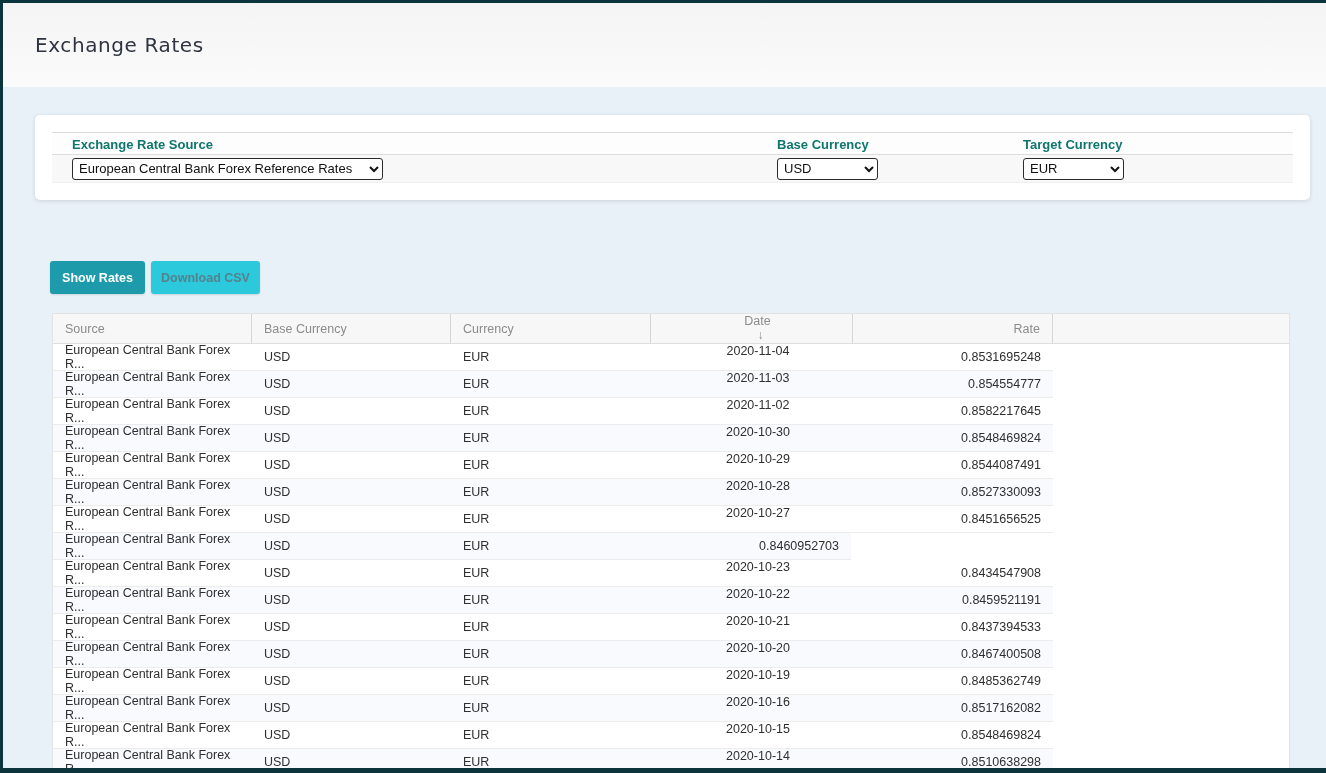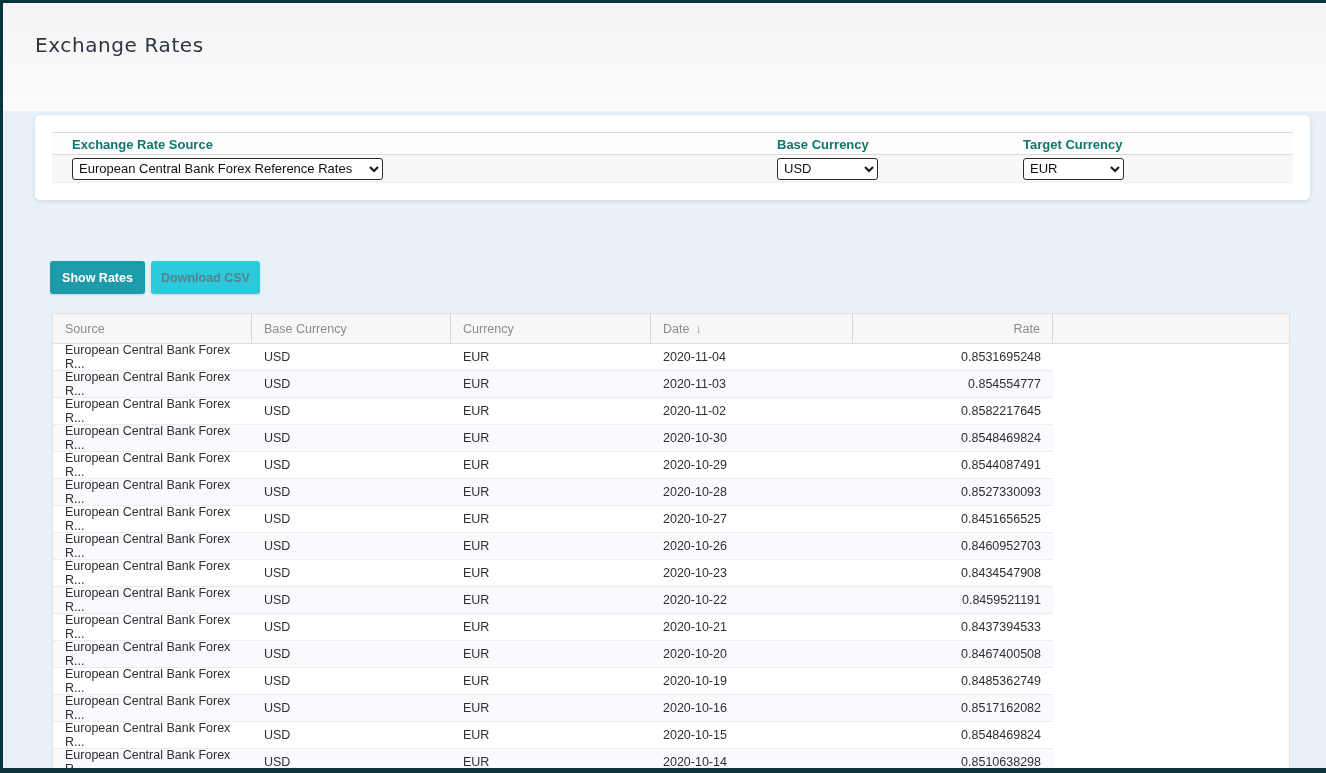--- a/index.html
+++ b/index.html
@@ -8,21 +8,21 @@
     font-family:"Liberation Sans",sans-serif;
     background:var(--page-bg,#e9f1f8);
   }
   
   .frame-top{position:absolute;left:0;top:0;width:1326px;height:3px;background:var(--frame,#0c343c);z-index:50;}
   .frame-left{position:absolute;left:0;top:0;width:3px;height:773px;background:var(--frame,#0c343c);z-index:50;}
   .frame-bottom{position:absolute;left:0;bottom:0;width:1326px;height:5px;background:var(--frame,#0c343c);z-index:50;}
 
   
   .page-header{
-    position:absolute;left:3px;top:3px;width:1323px;height:108px;
+    position:absolute;left:3px;top:3px;width:1323px;height:84px;
     background:linear-gradient(#f4f4f4,#fbfbfb);
   }
   .page-title{
     position:absolute;left:32px;top:30px;
     font-family:"DejaVu Sans","Liberation Sans",sans-serif;
     font-size:20px;font-weight:500;color:#2e3440;letter-spacing:0.6px;
   }
 
   
   .filter-card{
@@ -71,21 +71,21 @@
     box-sizing:border-box;
   }
   .hcell{
     display:flex;align-items:center;box-sizing:border-box;
     font-size:12.5px;color:#8c8c8c;padding-left:12px;
   }
   .hcell:not(.filler){border-right:1px solid #d6d6d6;}
   .c-source{width:199px;}
   .c-base{width:199px;}
   .c-curr{width:200px;}
-  .c-date{width:202px;}
+  .c-date{width:202px;flex-direction:column;}
   .c-rate{width:200px;}
   .filler{flex:1;}
   .hcell.c-rate{justify-content:flex-end;padding-right:12px;padding-left:0;}
   .sort-arrow{margin-left:6px;color:#8c8c8c;font-size:12px;}
 
   .trow{display:flex;height:27px;}
   .tcell{
     display:flex;align-items:center;box-sizing:border-box;
     font-size:12.5px;color:#2f2f2f;padding-left:12px;
     border-bottom:1px solid #ececec;background:#fff;
@@ -208,21 +208,20 @@
     <div class="tcell c-curr">EUR</div>
     <div class="tcell c-date">2020-10-27</div>
     <div class="tcell c-rate">0.8451656525</div>
     <div class="tcell filler"></div>
   </div>
 
   <div class="trow alt">
     <div class="tcell c-source">European Central Bank Forex R...</div>
     <div class="tcell c-base">USD</div>
     <div class="tcell c-curr">EUR</div>
-    <div class="tcell c-date">2020-10-26</div>
     <div class="tcell c-rate">0.8460952703</div>
     <div class="tcell filler"></div>
   </div>
 
   <div class="trow">
     <div class="tcell c-source">European Central Bank Forex R...</div>
     <div class="tcell c-base">USD</div>
     <div class="tcell c-curr">EUR</div>
     <div class="tcell c-date">2020-10-23</div>
     <div class="tcell c-rate">0.8434547908</div>

